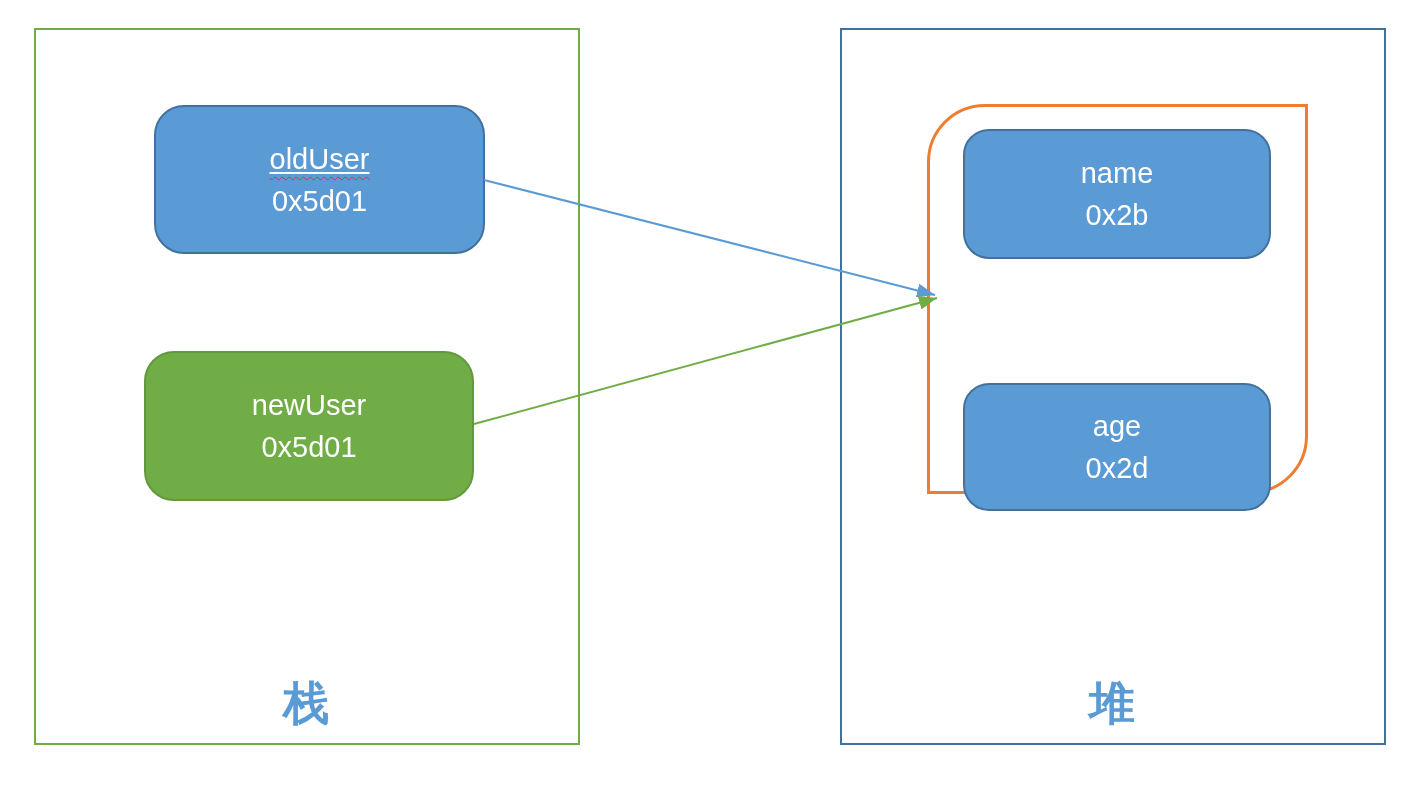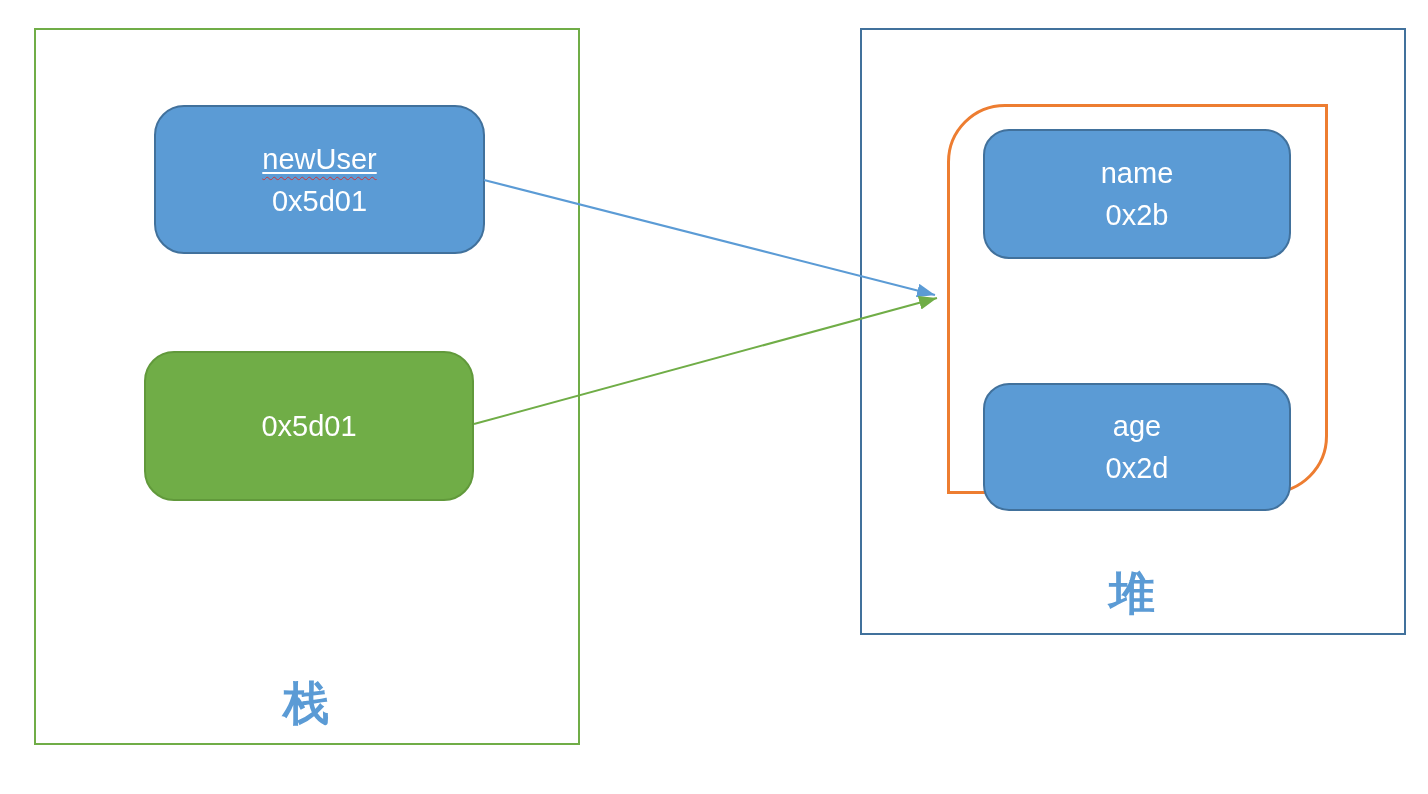--- a/index.html
+++ b/index.html
@@ -27,21 +27,21 @@
   .frame{
     position:absolute;
     background:transparent;
     box-sizing:border-box;
   }
   .stack-frame{
     left:34px;top:28px;width:546px;height:717px;
     border:2px solid var(--stack-frame-border);
   }
   .heap-frame{
-    left:860px;top:28px;width:546px;height:607px;
+    left:840px;top:28px;width:546px;height:717px;
     border:2px solid var(--heap-frame-border);
     padding-left:39px;
   }
   .var-box{
     position:absolute;
     box-sizing:border-box;
     display:flex;flex-direction:column;
     align-items:center;justify-content:center;
     color:var(--box-text);
     font-size:29px;line-height:42px;
@@ -101,26 +101,27 @@
 </style>
 </head>
 <body>
 
 <div class="canvas">
 
   <div class="frame stack-frame">
 
     <div class="var-box box-blue olduser-box">
       <div>
-        <span class="spell"><span class="spell-wavy">newUser</span></span>
+        <span class="spell"><span class="spell-wavy">oldUser</span></span>
       </div>
       <div>0x5d01</div>
     </div>
 
     <div class="var-box box-green newuser-box">
+      <div>newUser</div>
       <div>0x5d01</div>
     </div>
 
     <div class="frame-label">栈</div>
   </div>
 
   <div class="frame heap-frame">
 
     <div class="heap-object">
 

